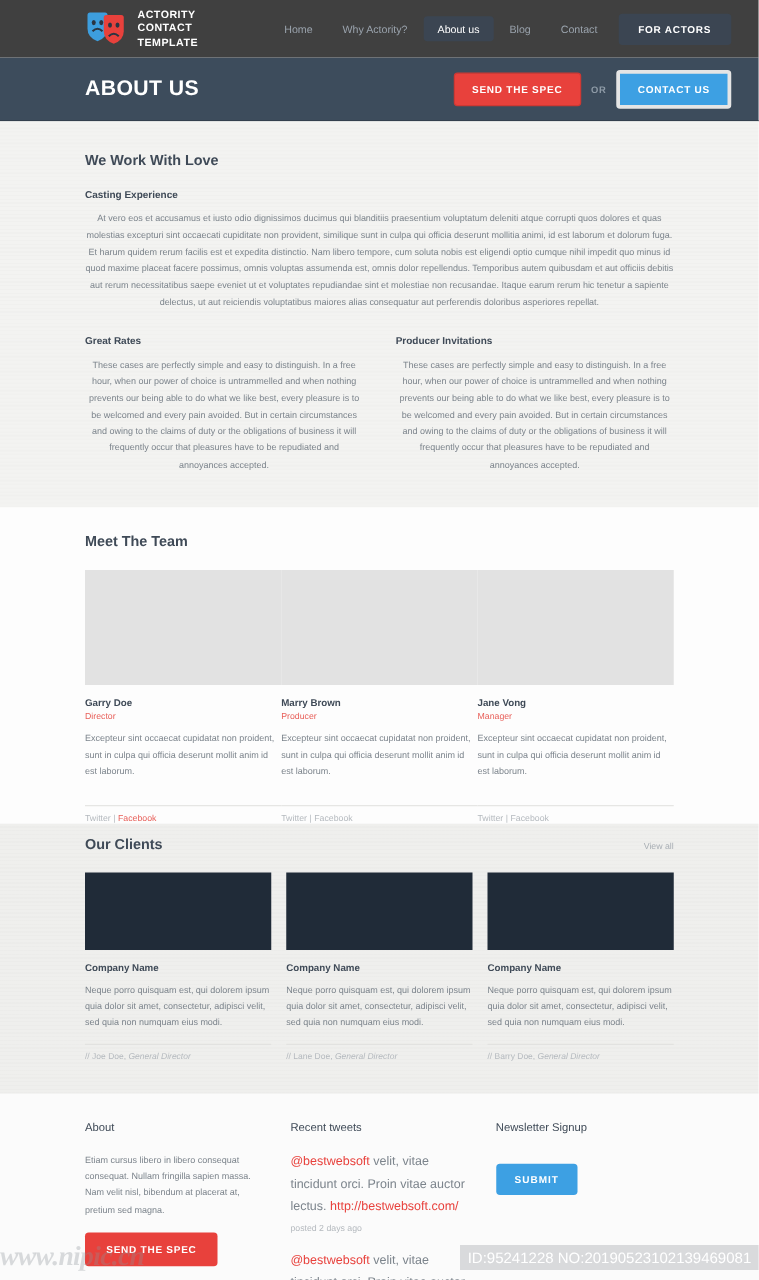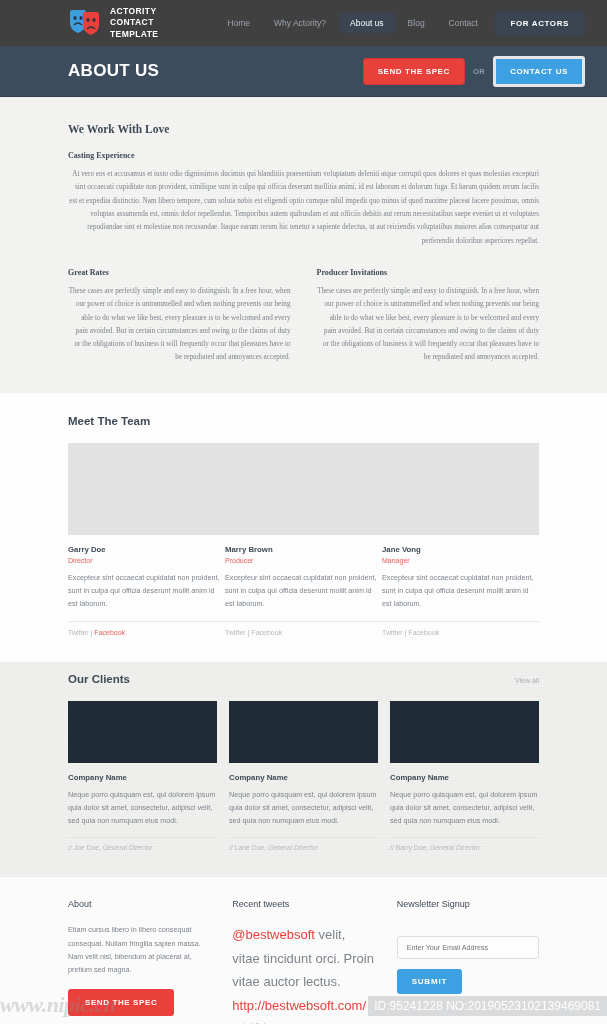--- a/index.html
+++ b/index.html
@@ -133,40 +133,40 @@
   h3.sub {
     font-size: 8px;
     color: #3f4a57;
     font-weight: bold;
     margin-bottom: 8px;
   }
   p.body {
     font-size: 7.2px;
     line-height: 1.85;
     color: #7c848c;
-    text-align: right;
-  }
-
-  
-  .intro { padding-top: 26px; padding-bottom: 28px; font-family: Liberation Serif, serif; }
+    text-align: center;
+  }
+
+  
+  .intro { padding-top: 26px; padding-bottom: 28px; }
   .cols2 { display: flex; gap: 26px; margin-top: 20px; }
   .cols2 > div { flex: 1; }
 
   
-  .team { padding-top: 22px; padding-bottom: 26px; }
+  .team { padding-top: 22px; }
   .team-grid { display: flex; }
   .team-card { flex: 1; }
   .team-photo {
     height: 92px;
     background: #e2e2e2;
     margin-bottom: 10px;
   }
   .team-name { font-size: 7.8px; font-weight: bold; color: #3f4a57; margin-bottom: 3px; }
   .team-role { font-size: 7px; color: #e8605a; margin-bottom: 8px; }
-  .team-bio { font-size: 7.2px; line-height: 1.8; color: #7c848c; margin-bottom: 10px; }
+  .team-bio { font-size: 7.2px; line-height: 1.8; color: #7c848c; margin-bottom: 20px; }
   .team-links { font-size: 7px; color: #b4b9be; padding-top: 7px; border-top: 1px solid #e6e6e4; }
   .team-links a { color: #b4b9be; text-decoration: none; }
   .team-links a.hl { color: #e8605a; }
 
   
   .clients { padding-top: 11px; padding-bottom: 26px; }
   .clients-head { display: flex; align-items: baseline; margin-bottom: 16px; }
   .view-all { margin-left: auto; font-size: 7px; color: #a8aeb4; text-decoration: none; }
   .clients-grid { display: flex; gap: 12px; }
   .client-card { flex: 1; }
@@ -188,21 +188,21 @@
     border: none;
     color: #fff;
     font-size: 8px;
     font-weight: bold;
     letter-spacing: 0.6px;
     padding: 9px 17px;
     border-radius: 3px;
     cursor: pointer;
   }
   .tweet { margin-bottom: 13px; }
-  .tweet .t-body { font-size: 13px; line-height: 1.8; color: #7c848c; }
+  .tweet .t-body { font-size: 10px; line-height: 1.8; color: #7c848c; }
   .tweet .t-handle, .tweet .t-url { color: #e8413c; text-decoration: none; }
   .tweet .t-time { font-size: 7px; color: #b4b9be; margin-top: 5px; }
   .email-input {
     margin-top: 13px;
     width: 100%;
     height: 23px;
     border: 1px solid #dcdcda;
     background: #fdfdfd;
     border-radius: 3px;
     padding: 0 9px;
@@ -401,21 +401,20 @@
         <div class="t-time">posted 2 days ago</div>
       </div>
       <div class="tweet">
         <div class="t-body"><a class="t-handle" href="#">@bestwebsoft</a><span> velit, vitae tincidunt orci. Proin vitae auctor lectus. </span></div>
 
       </div>
     </div>
 
     <div class="fcol">
       <h3>Newsletter Signup</h3>
-      <input class="email-input" type="text" placeholder="Enter Your Email Address" style="">
       <button class="btn-submit">SUBMIT</button>
     </div>
 
   </div>
 </div>
 
 <div class="wm-nipic">www.nipic.cn</div>
 <div class="wm-box">ID:95241228 NO:20190523102139469081</div>
 
 </body></html>

